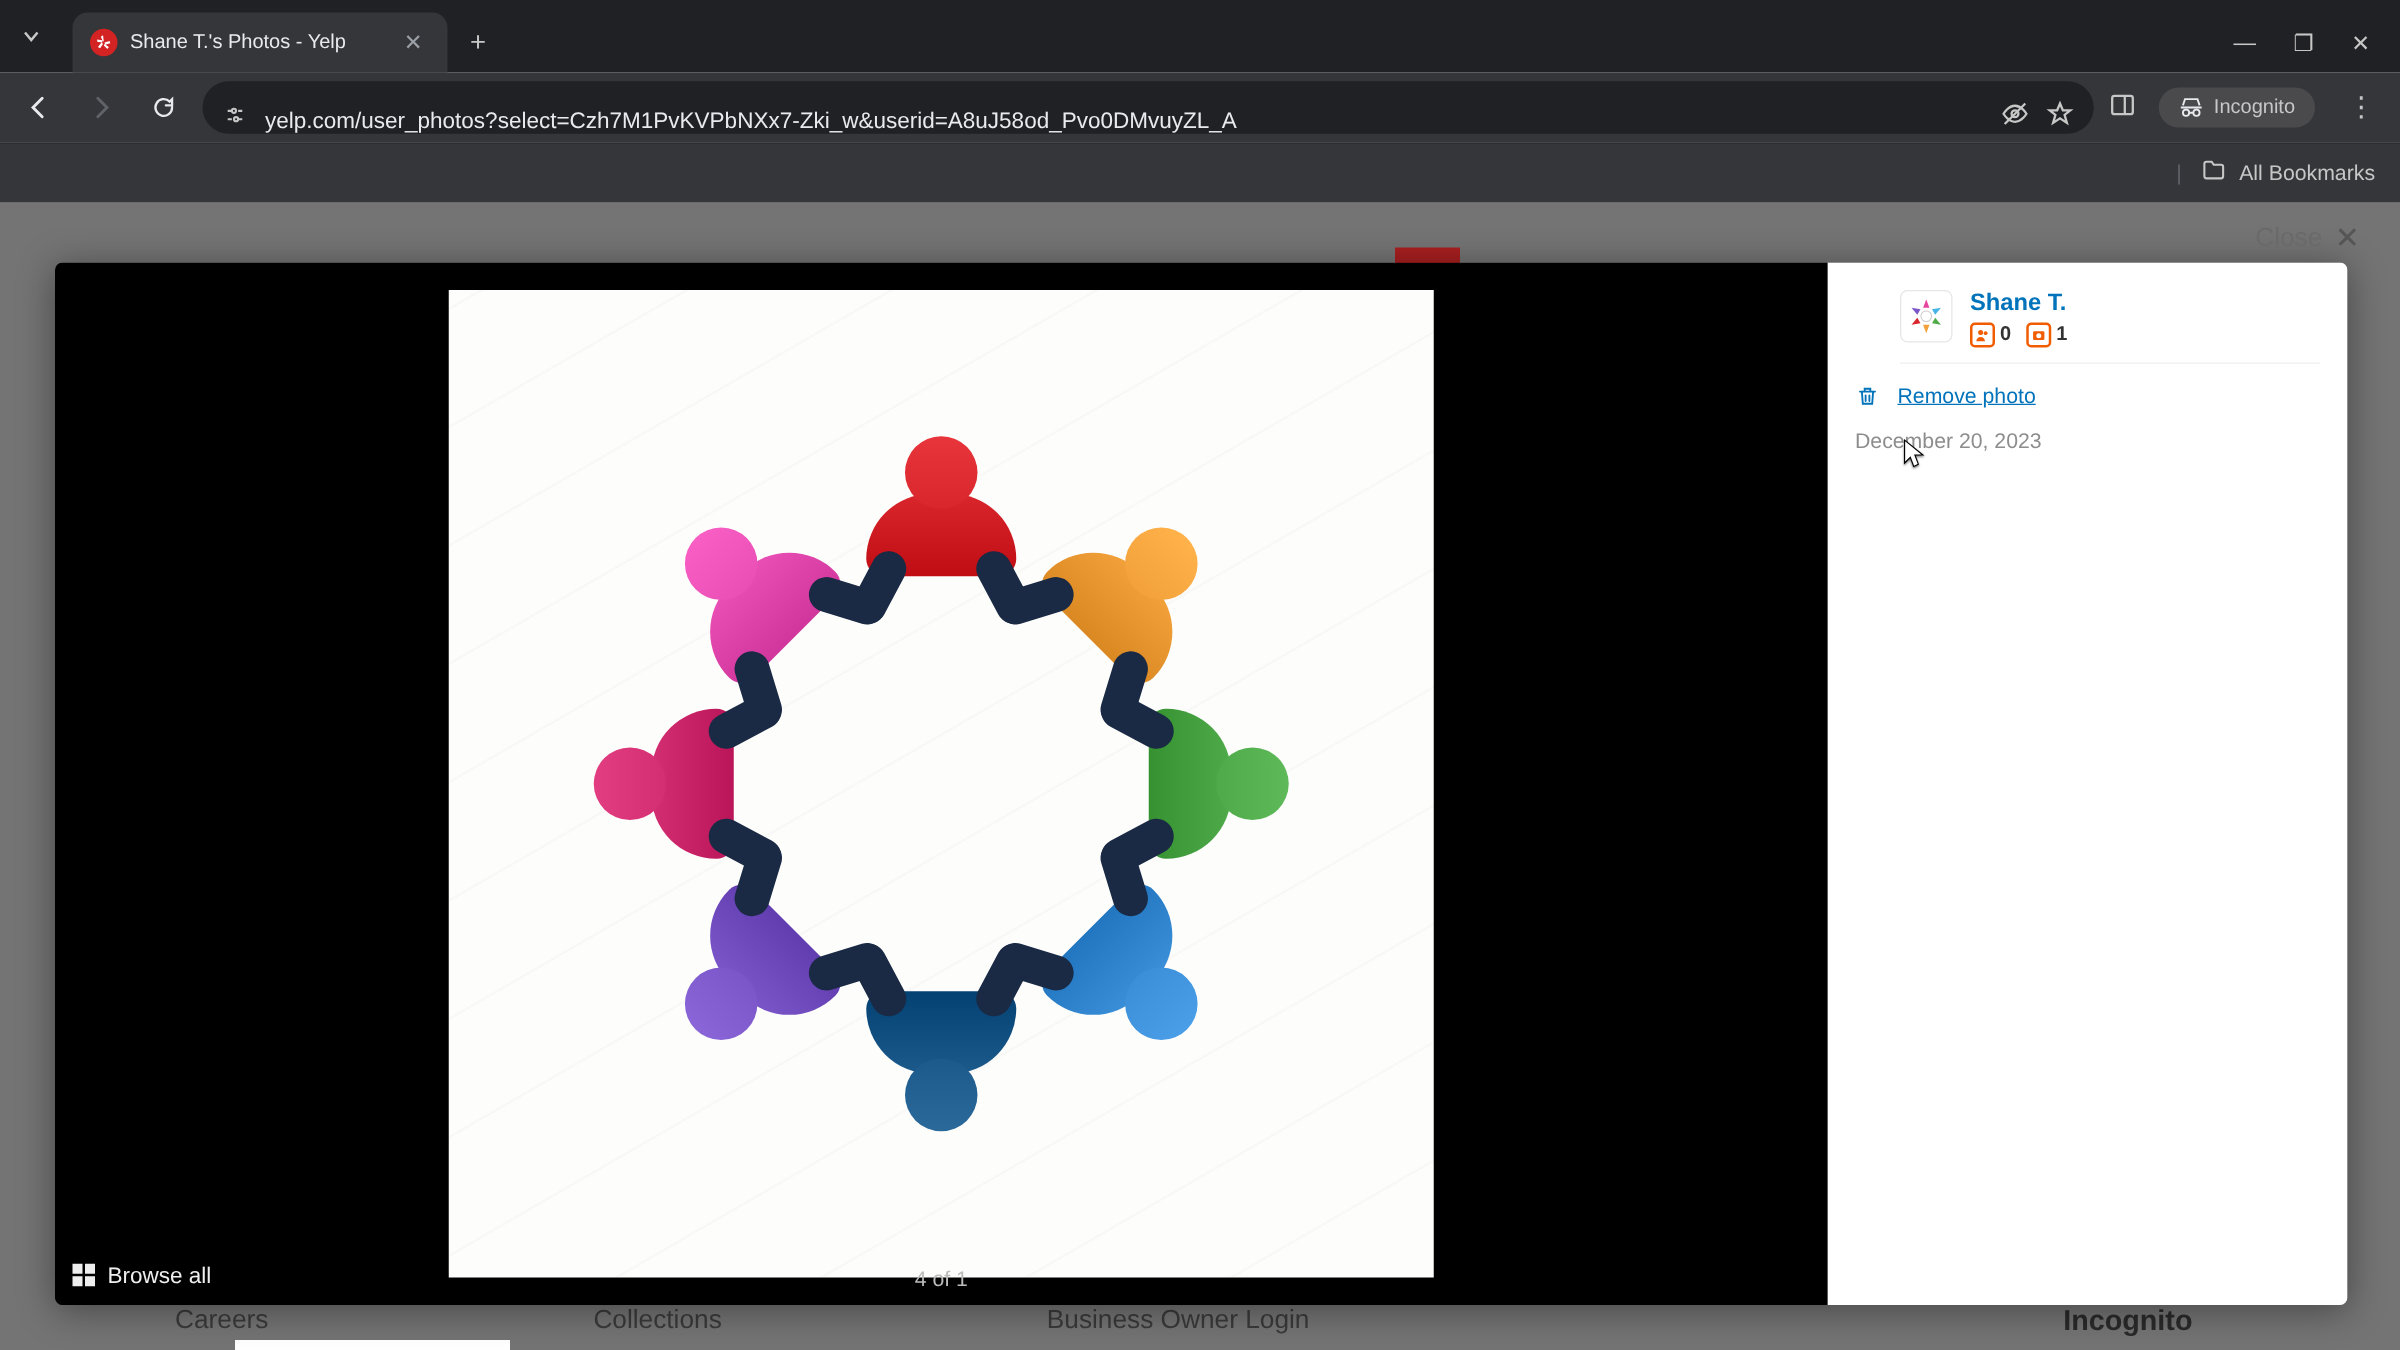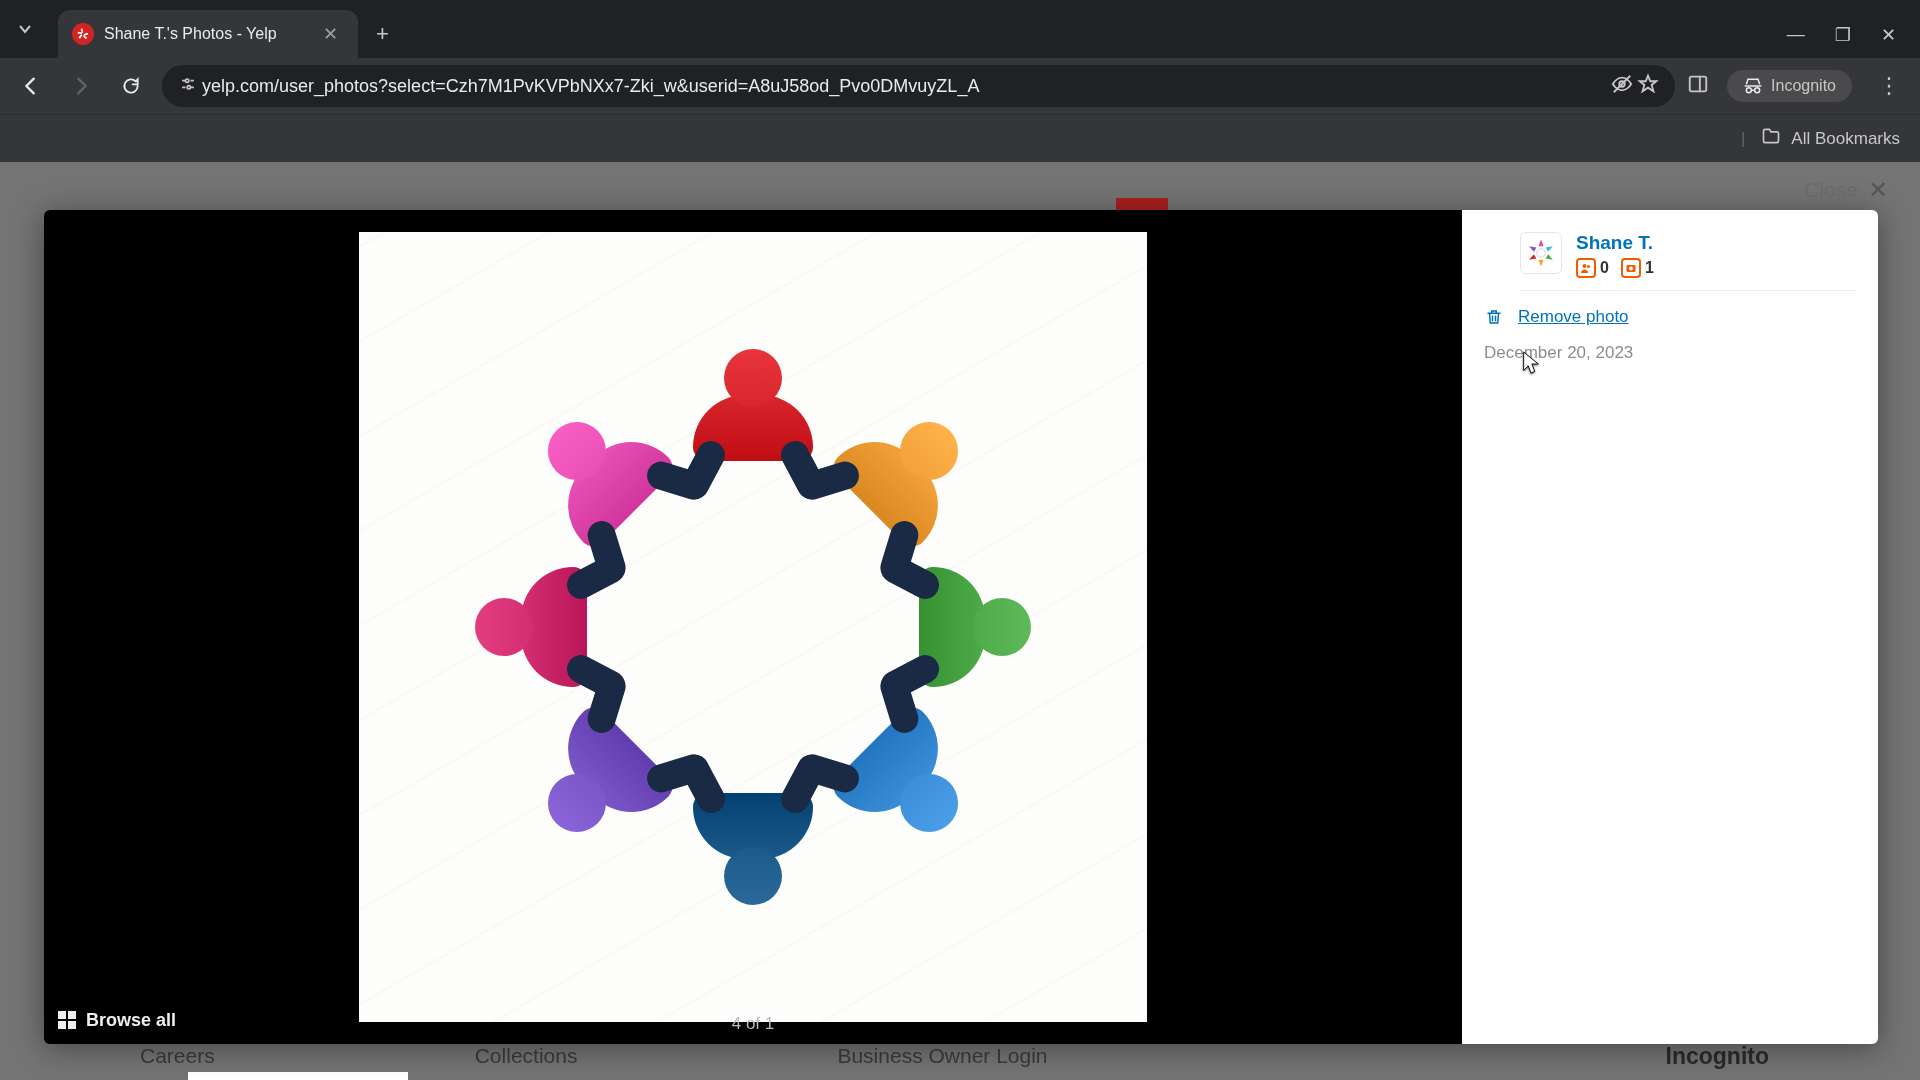--- a/index.html
+++ b/index.html
@@ -13,33 +13,33 @@
 .tab-favicon svg { width: 14px; height: 14px; }
 .tab-title { color: #e8eaed; font-size: 16px; flex: 1; }
 .tab-close { color: #9aa0a6; font-size: 18px; cursor:pointer; padding: 2px 6px; }
 .new-tab { color: #c7c7c7; font-size: 22px; padding: 0 18px; height: 48px; display:flex; align-items:center; cursor:pointer; }
 .window-controls { margin-left: auto; display:flex; gap: 30px; padding: 0 24px 12px 0; color:#c7c7c7; }
 .window-controls span { cursor:pointer; font-size: 18px; }
 
 .toolbar { background: #35363a; height: 56px; display:flex; align-items:center; padding: 0 12px; gap: 12px; }
 .nav-btn { width: 38px; height: 38px; display:flex; align-items:center; justify-content:center; color:#c7c7c7; border-radius: 50%; cursor:pointer; }
 .nav-btn.disabled { color:#5f6368; }
-.addr-bar { flex: 1; background: #202124; border-radius: 22px; height: 42px; display:flex; align-items:center; padding: 0 16px; gap: 4px; color:#c7c7c7; }
+.addr-bar { flex: 1; background: #202124; border-radius: 22px; height: 42px; display:flex; align-items:flex-end; padding: 0 16px; gap: 14px; color:#c7c7c7; }
 .addr-icon { font-size: 16px; }
 .addr-text { flex:1; font-size: 18px; color:#e8eaed; }
 .right-icons { display:flex; gap: 18px; align-items:center; color:#c7c7c7; }
 .incognito-pill { background:#4a4a4d; border-radius: 20px; padding: 6px 16px; display:flex; align-items:center; gap:8px; font-size: 16px; }
 .menu-dots { font-size: 22px; padding: 0 8px; cursor:pointer; }
 
 .bookmarks-bar { background:#35363a; height:48px; border-top:1px solid #2a2b2e; display:flex; align-items:center; justify-content:flex-end; padding: 0 20px; color:#c7c7c7; gap:10px; font-size:17px; }
 .bookmarks-sep { color:#5f6368; margin-right: 6px; }
 
 
 .page-backdrop { position:absolute; top:162px; left:0; right:0; bottom:0; background: rgba(20,20,20,0.55); }
-.footer-links { position:absolute; bottom: 0; left:0; right:1px; height: 48px; display:flex; align-items:center; gap: 260px; padding-left: 140px; color:#3a3a3a; font-size: 21px; }
+.footer-links { position:absolute; bottom: 0; left:0; right:16px; height: 48px; display:flex; align-items:center; gap: 260px; padding-left: 140px; color:#3a3a3a; font-size: 21px; }
 .footer-links .countries { font-weight:700; margin-left:auto; margin-right: 150px; font-size:23px; color:#2a2a2a;}
 .footer-strip { position:absolute; bottom:-2px; left:188px; width:220px; height:10px; background:#fff; }
 
 
 .close-bar { position:absolute; top: 176px; right: 32px; display:flex; align-items:center; gap:10px; color:#6a6a6a; font-size: 21px; cursor:pointer; z-index: 20; }
 .close-bar .x { font-size: 24px; color:#555; }
 
 .lightbox { position:absolute; top: 210px; left: 44px; width: 1834px; height: 834px; display:flex; border-radius: 6px; overflow:hidden; box-shadow: 0 4px 30px rgba(0,0,0,0.4); z-index: 15; }
 .photo-stage { width: 1418px; background:#000; position:relative; display:flex; align-items:center; justify-content:center; }
 .photo-img { width: 788px; height: 790px; background:#fdfdfc; position:relative; display:flex; align-items:center; justify-content:center; }
@@ -47,21 +47,21 @@
 
 
 .people-ring { position:relative; width: 580px; height: 580px; }
 .person { position:absolute; left:50%; top:50%; width: 140px; height: 160px; transform-origin: 50% 50%; }
 .person .head { position:absolute; left:50%; top: 2px; width: 58px; height: 58px; border-radius:50%; transform:translateX(-50%); }
 .person .shoulders { position:absolute; left:50%; top: 48px; width: 120px; height: 66px; border-radius: 60px 60px 16px 16px; transform:translateX(-50%); }
 .person .arm-l, .person .arm-r { position:absolute; top: 92px; width: 28px; height: 62px; border-radius: 14px; background:#1a2a44; }
 .person .arm-l { left: 6px; transform: rotate(28deg); }
 .person .arm-r { right: 6px; transform: rotate(-28deg); }
 
-.browse-pill { position:absolute; left:0; bottom:0; height: 48px; padding: 0 18px 0 14px; display:flex; align-items:center; gap:10px; color:#eee; font-size:18px; background: rgba(0,0,0,0.6); cursor:pointer;font-weight:bold; }
+.browse-pill { position:absolute; left:0; bottom:0; height: 48px; padding: 0 18px 0 14px; display:flex; align-items:center; gap:10px; color:#eee; font-size:18px; background: rgba(0,0,0,0.6); cursor:pointer; }
 .grid-icon { width:18px; height:18px; display:grid; grid-template-columns:1fr 1fr; grid-template-rows:1fr 1fr; gap:2px; }
 .grid-icon i { background:#eee; }
 .counter { position:absolute; bottom: 10px; left:50%; transform:translateX(-50%); color:#bbb; font-size:17px; }
 
 
 .side-panel { width: 416px; background:#fff; padding: 22px 22px; display:flex; flex-direction:column; gap: 10px; font-size: 17px; color:#333; }
 .user-row { display:flex; gap: 14px; align-items:flex-start;padding-left:36px; }
 .avatar { width:42px; height:42px; border-radius:6px; background:#fff; border:1px solid #e6e6e6; display:flex; align-items:center; justify-content:center; }
 .avatar svg { width:34px; height:34px; }
 .user-meta .uname { color:#0073bb; font-weight:700; font-size:19px; cursor:pointer; }

